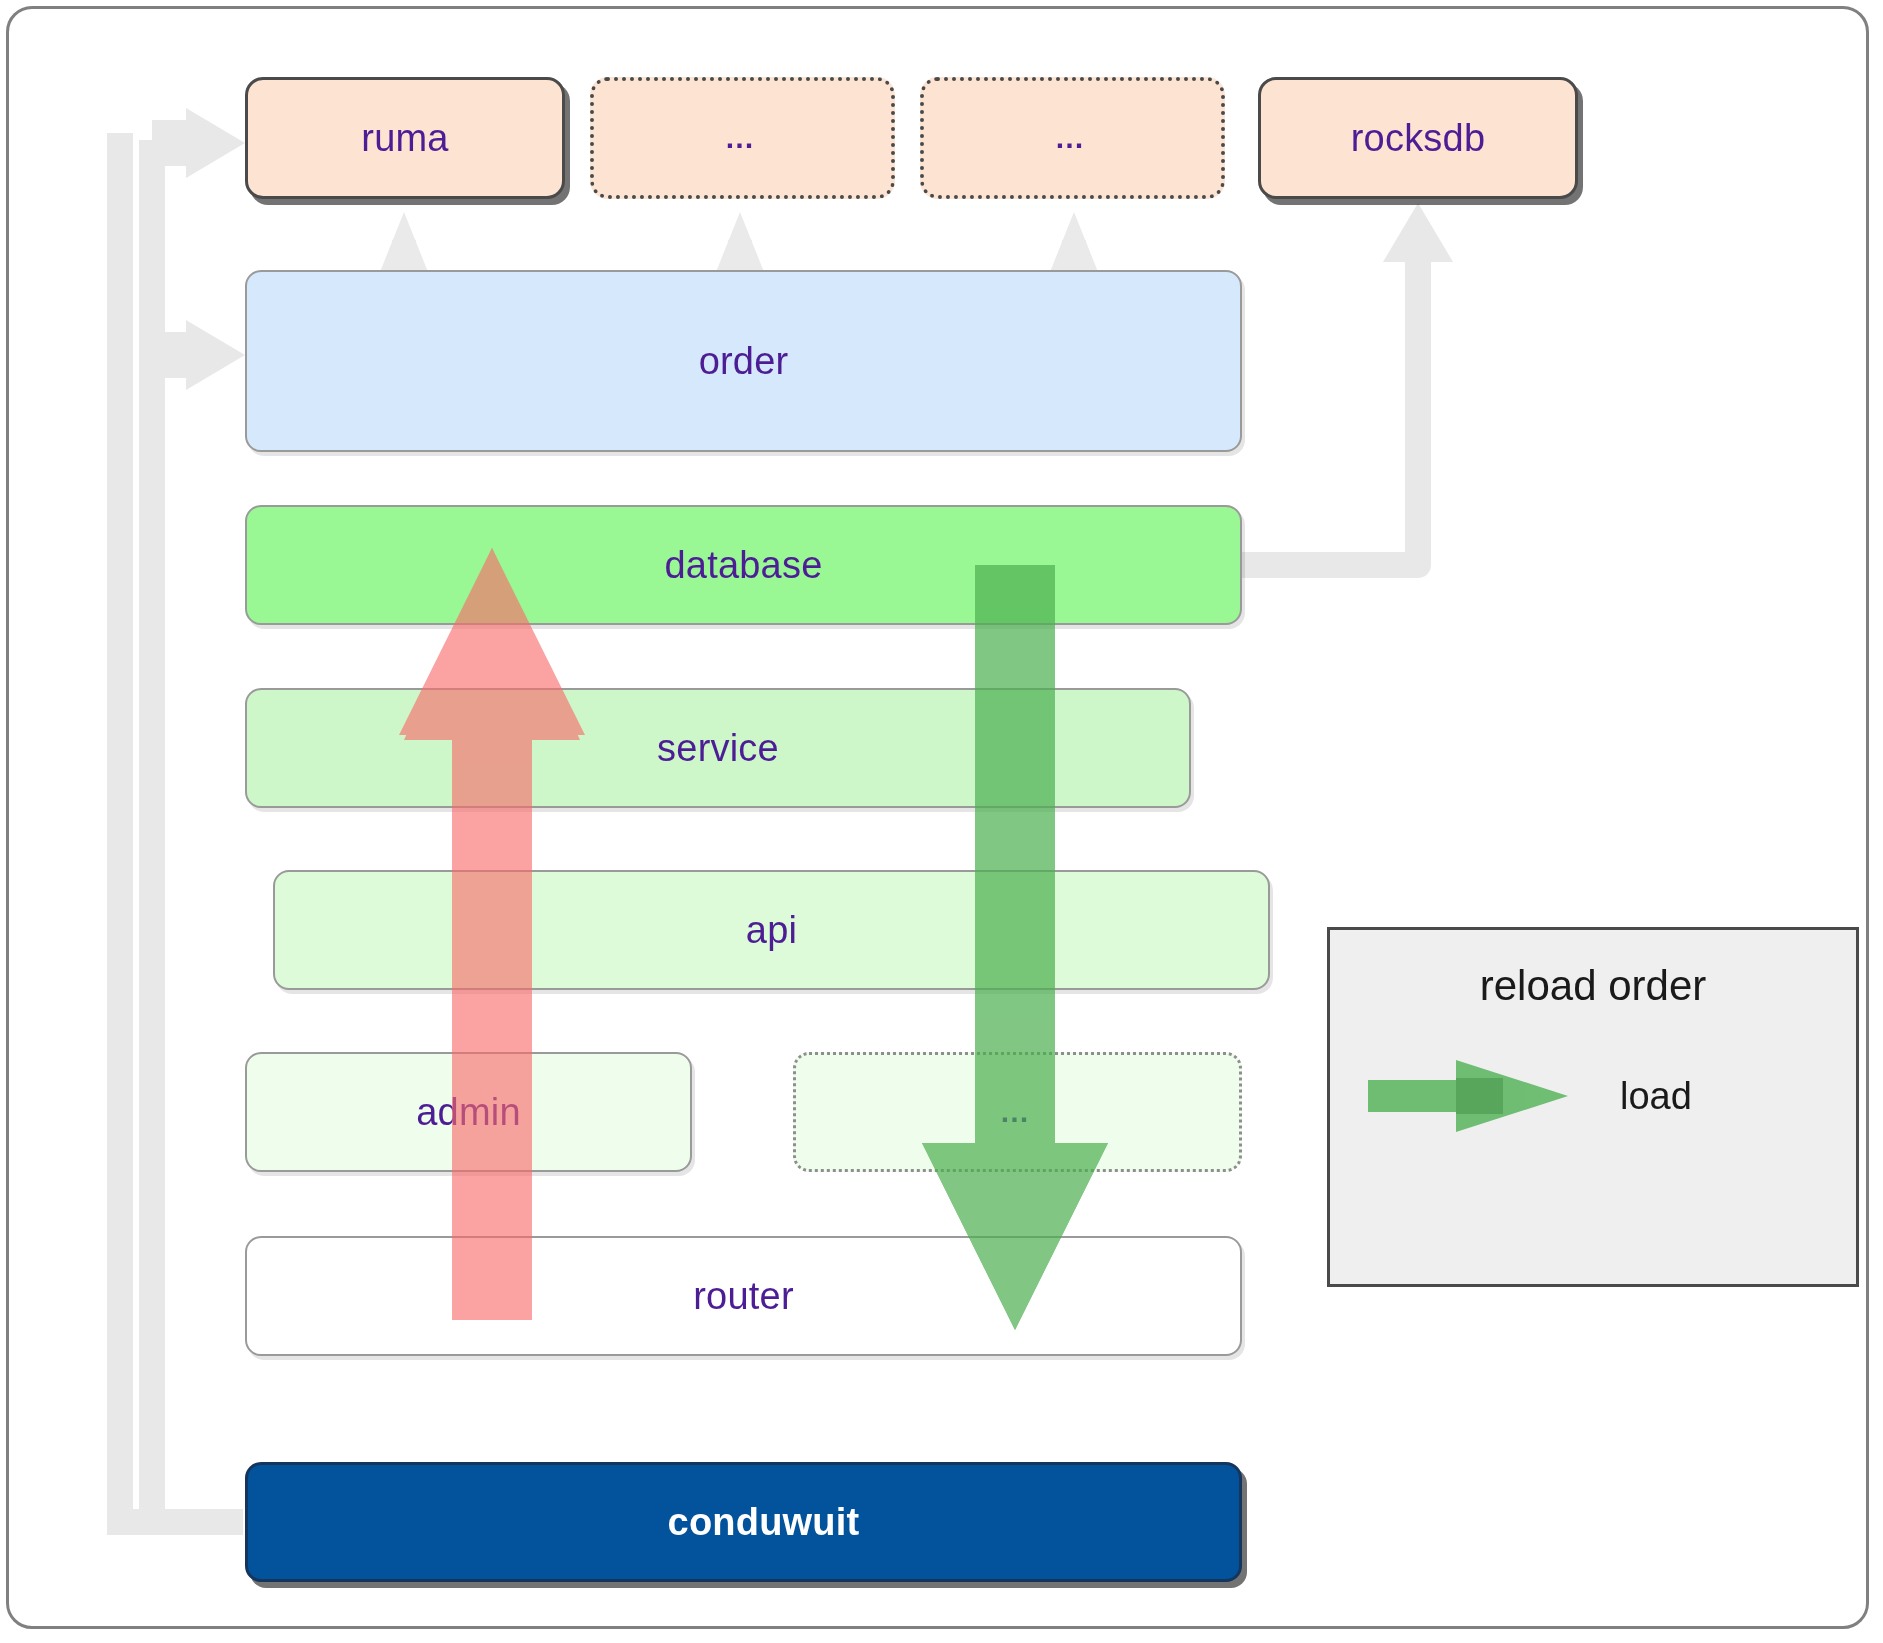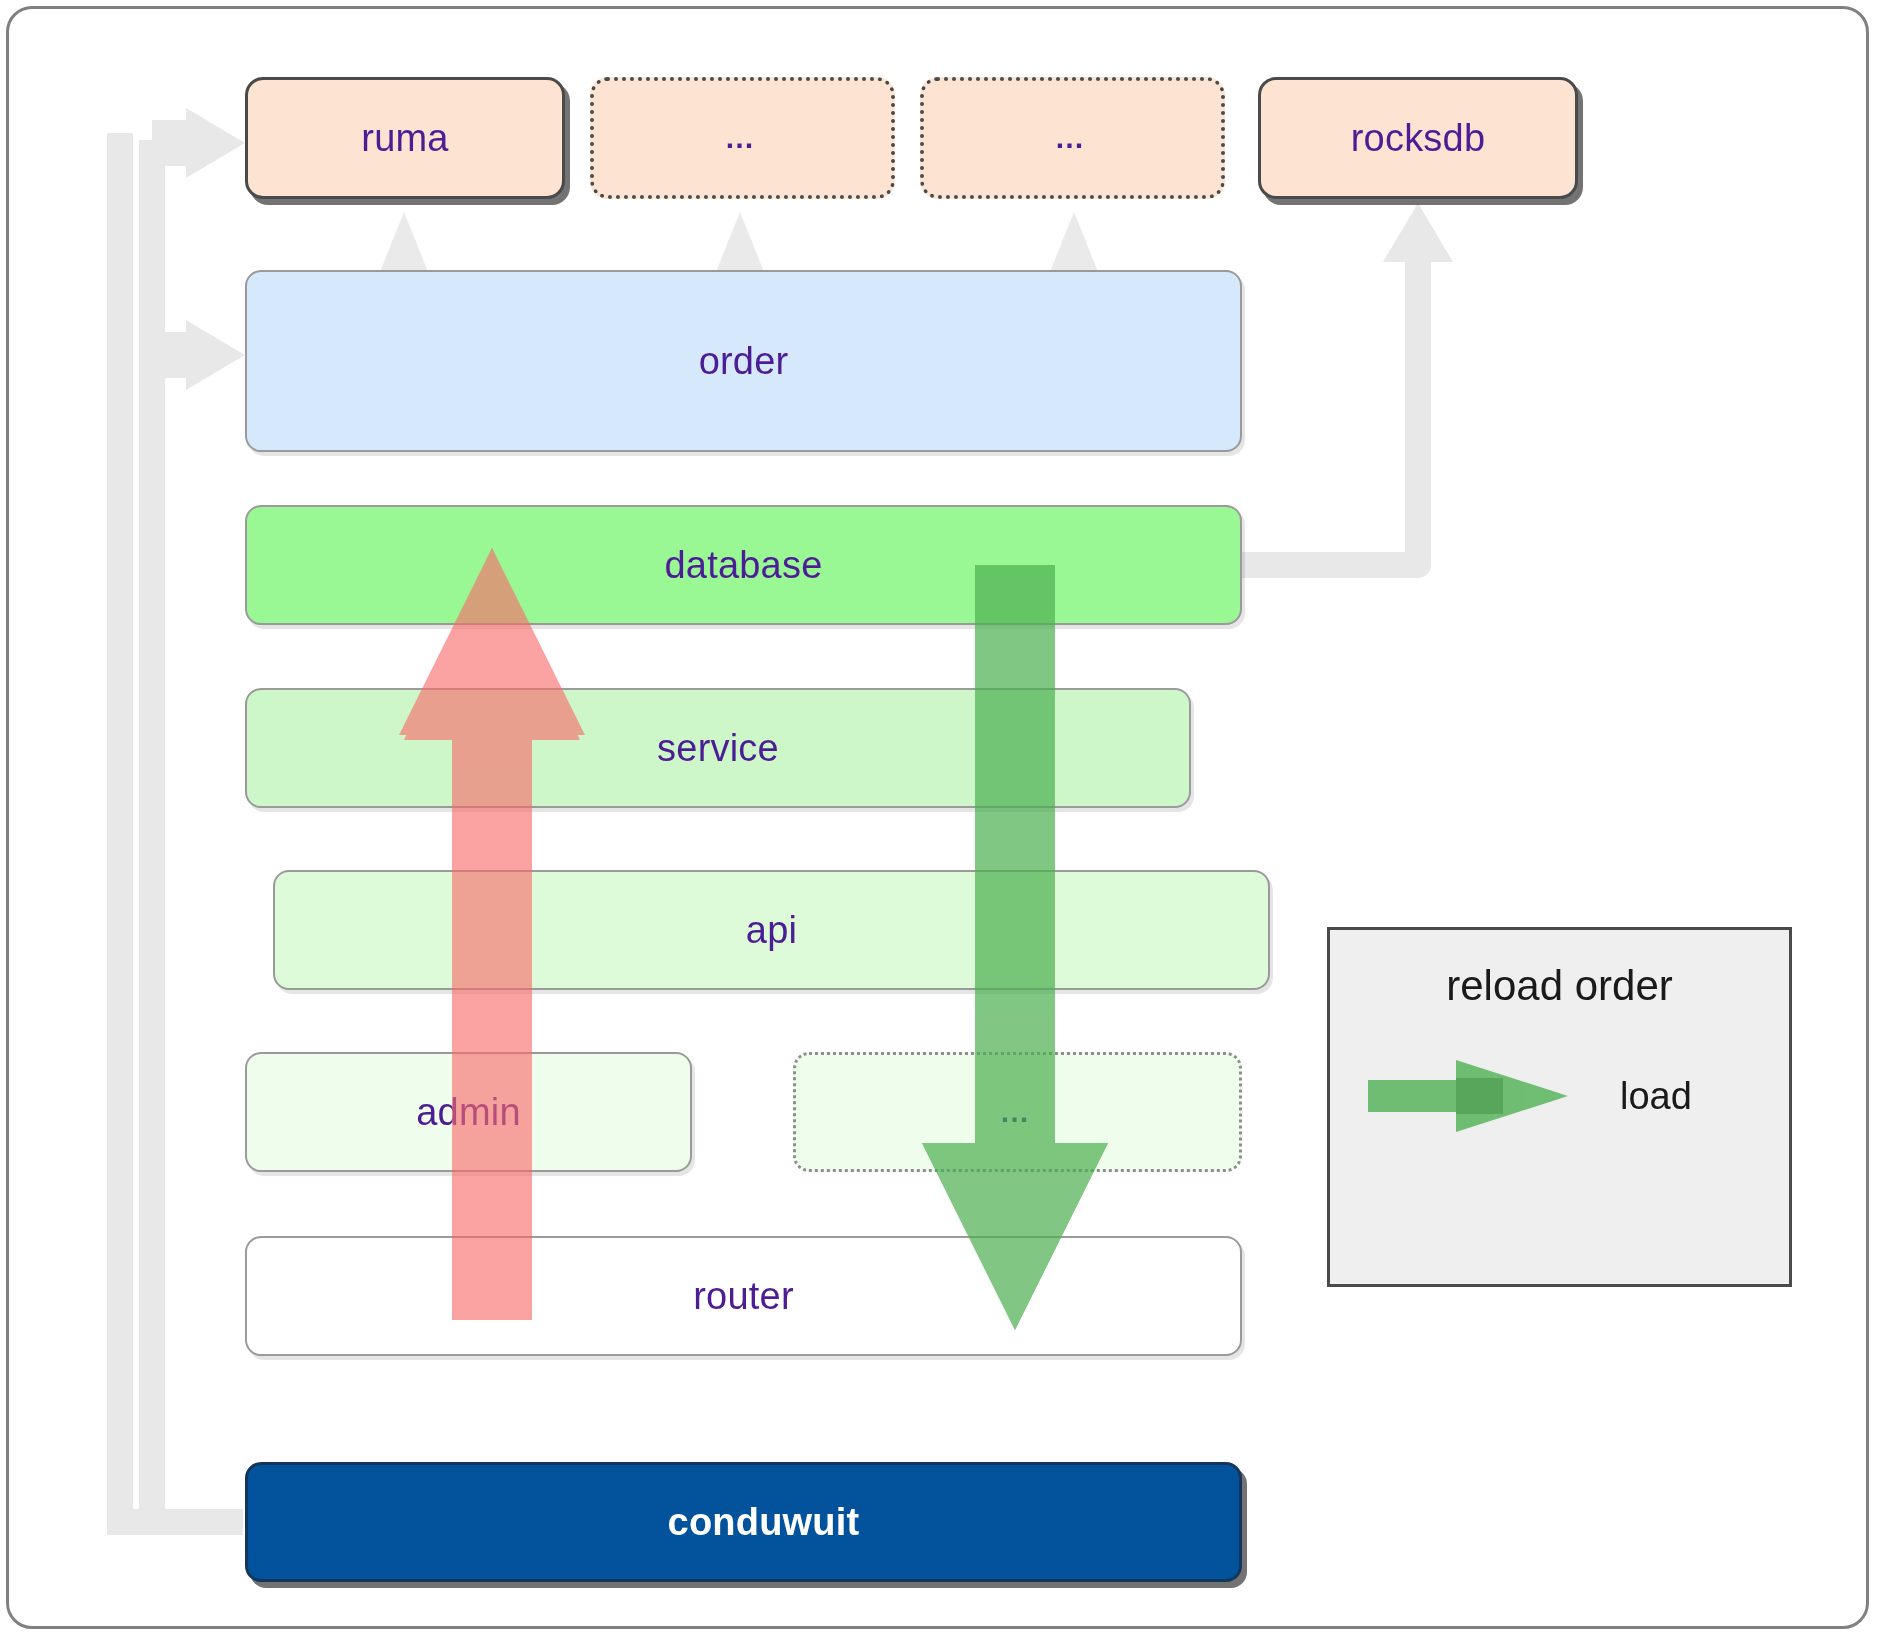--- a/index.html
+++ b/index.html
@@ -82,21 +82,21 @@
 
   
   .shadow { box-shadow: 3px 4px 0 rgba(0,0,0,.10); }
   .shadow-hard { box-shadow: 5px 6px 0 rgba(0,0,0,.55); }
 
   
   #legend {
     position: absolute;
     left: 1327px;
     top: 927px;
-    width: 465px;
+    width: 532px;
     height: 360px;
     box-sizing: border-box;
     background: #efefef;
     border: 3px solid #4a4a4a;
     z-index: 6;
   }
   #legend .legend-title {
     position: absolute;
     left: 0; right: 0;
     top: 32px;

